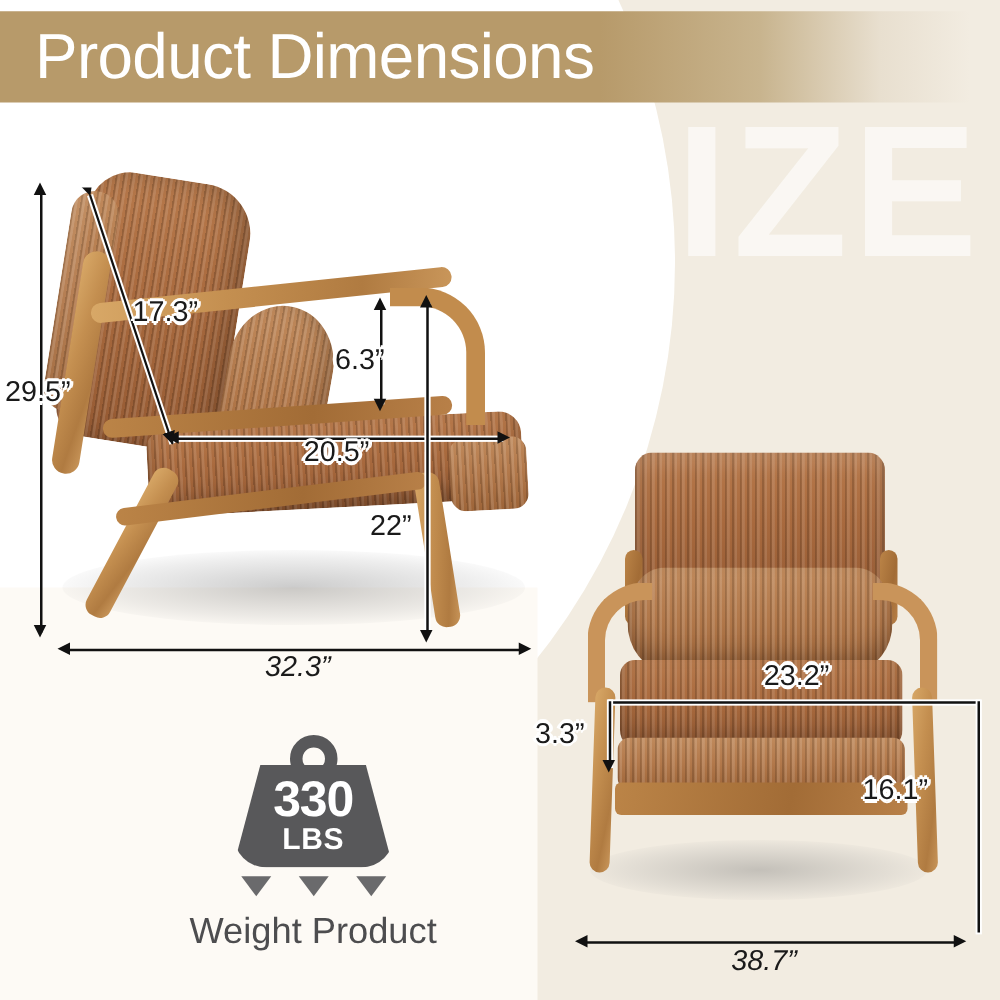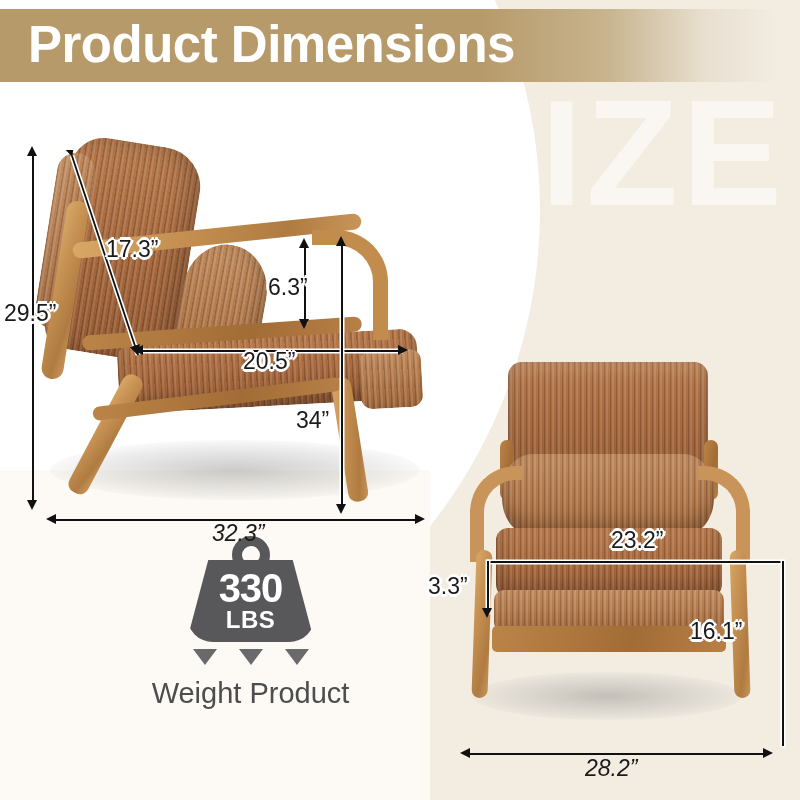--- a/index.html
+++ b/index.html
@@ -42,21 +42,21 @@
     text-align:right;
   }
 
   
   .header-band{
     position:absolute;left:0;top:9px;width:800px;height:73px;
     background:linear-gradient(90deg,#b79a6a 0%,#b79a6a 60%,#c8b48e 76%,#e8dfcf 88%,rgba(242,236,225,0) 97%);
   }
   .header-title{
     position:absolute;left:28px;top:12px;
-    font-size:51px;font-weight:bold;color:#ffffff;
+    font-size:51px;font-weight:normal;color:#ffffff;
     line-height:66px;letter-spacing:-.5px;
     white-space:nowrap;
     font-family:"Liberation Sans", sans-serif;
   }
 
   
   .dim{
     position:absolute;
     font-size:23px;
     color:#1a1a1a;
@@ -105,21 +105,21 @@
         rgba(0,0,0,0) 4px, rgba(0,0,0,0) 6px),
       linear-gradient(180deg,#c08a5c 0%,#b2784a 50%,#9d6438 100%);
   }
   .shadow-el{
     position:absolute;
     background:radial-gradient(ellipse at center, rgba(120,120,120,.38) 0%, rgba(160,160,160,.18) 55%, rgba(255,255,255,0) 78%);
     border-radius:50%;
   }
 
   
-  .weight-wrap{position:absolute;left:128px;top:536px;width:245px;}
+  .weight-wrap{position:absolute;left:128px;top:588px;width:245px;}
   .weight-icon{
     position:relative;width:128px;height:106px;margin:0 auto;
   }
   .w-ring{
     position:absolute;left:50%;top:0;transform:translateX(-50%);
     width:38px;height:38px;border-radius:50%;
     border:10px solid #58585a;box-sizing:border-box;
   }
   .w-body{
     position:absolute;left:0;top:24px;width:128px;height:82px;
@@ -236,21 +236,21 @@
   <div class="dim" style="left:268px;top:274px;">6.3”</div>
 
   <div class="arrow left" style="left:133px;top:345px;"></div>
   <div class="ln h wht" style="left:141px;top:350px;width:260px;"></div>
   <div class="arrow right" style="left:398px;top:345px;"></div>
   <div class="dim" style="left:225px;top:348px;padding-left:18px;">20.5”</div>
 
   <div class="arrow up" style="left:336px;top:236px;"></div>
   <div class="ln v wht" style="left:341px;top:244px;height:265px;"></div>
   <div class="arrow down" style="left:336px;top:504px;"></div>
-  <div class="dim" style="left:296px;top:407px;">34”</div>
+  <div class="dim" style="left:296px;top:407px;">22”</div>
 
   <div class="arrow left" style="left:46px;top:514px;"></div>
   <div class="ln h" style="left:54px;top:519px;width:364px;"></div>
   <div class="arrow right" style="left:415px;top:514px;"></div>
   <div class="dim plain" style="left:212px;top:520px;">32.3”</div>
 
   <div class="chair" style="left:450px;top:350px;width:320px;height:400px;">
 
     <div class="shadow-el" style="left:22px;top:322px;width:270px;height:48px;"></div>
 
@@ -295,21 +295,21 @@
   <div class="ln v wht" style="left:487px;top:561px;height:52px;"></div>
   <div class="arrow down" style="left:482px;top:608px;"></div>
   <div class="dim" style="left:428px;top:573px;">3.3”</div>
 
   <div class="ln v wht" style="left:782px;top:561px;height:185px;"></div>
   <div class="dim" style="left:690px;top:618px;">16.1”</div>
 
   <div class="arrow left" style="left:460px;top:748px;"></div>
   <div class="ln h" style="left:468px;top:753px;width:298px;"></div>
   <div class="arrow right" style="left:763px;top:748px;"></div>
-  <div class="dim plain" style="left:585px;top:755px;">28.2”</div>
+  <div class="dim plain" style="left:585px;top:755px;">38.7”</div>
 
   <div class="weight-wrap">
     <div class="weight-icon">
       <div class="w-ring"></div>
       <div class="w-body"></div>
       <div class="w-num">330</div>
       <div class="w-lbs">LBS</div>
     </div>
     <div class="tri-row">
       <div class="tri"></div>

